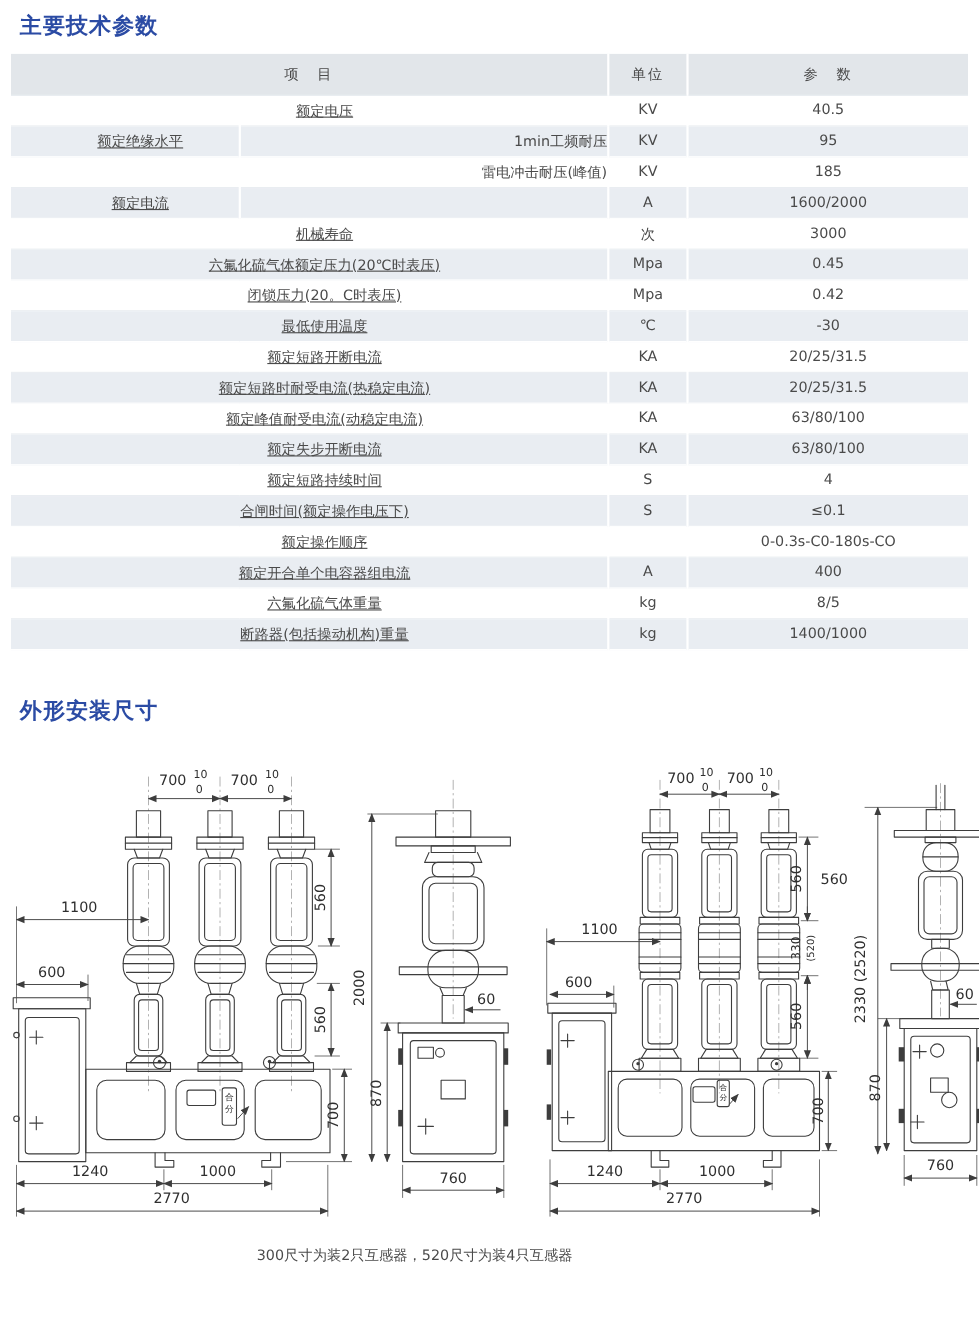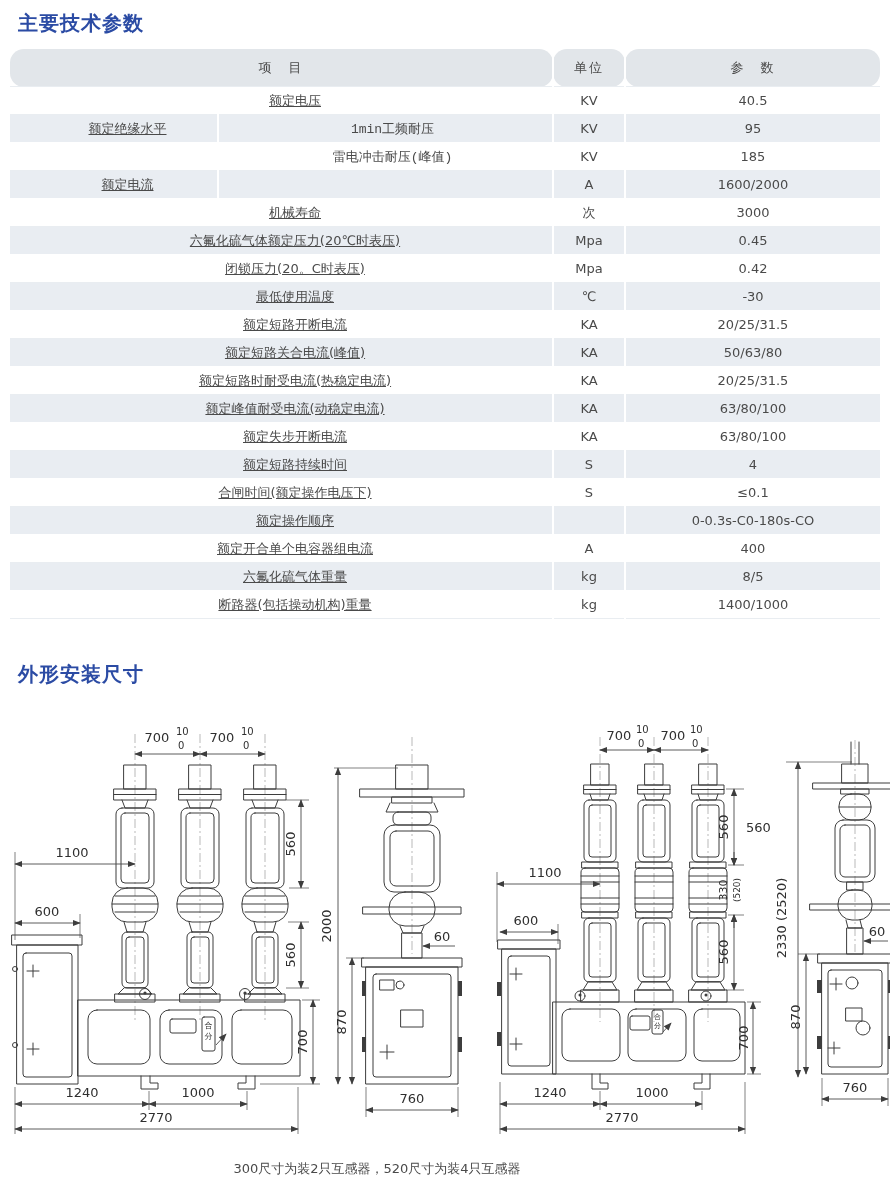--- a/index.html
+++ b/index.html
@@ -1,25 +1,25 @@
 <!DOCTYPE html>
 <html><head>
 <meta charset="utf-8">
 <style>
   html,body{margin:0;padding:0;background:#fff;}
   body{width:890px;height:1198px;overflow:hidden;font-family:"DejaVu Sans","Liberation Sans",sans-serif;}
   .sec-title{font-size:20px;font-weight:bold;color:#2b4ba4;margin:0;padding:10px 0 0 18px;letter-spacing:1px;}
   #spec-table{border-collapse:collapse;table-layout:fixed;width:870px;margin:12px 0 0 10px;font-size:13px;color:#4a4a4a;}
-  #spec-table th{height:35px;background:#e2e6ea;font-weight:normal;letter-spacing:2px;border-radius:14px;}
+  #spec-table th{height:35px;background:#e2e6ea;font-weight:normal;letter-spacing:2px;}
   #spec-table td{height:27px;padding:0;}
   #spec-table th,#spec-table td{border-right:2px solid #fff;border-bottom:1px solid #e9edf1;}
   #spec-table th:last-child,#spec-table td:last-child{border-right:none;}
   #spec-table tbody tr:nth-child(even) td{background:#e9edf2;border-bottom:1px solid #fff;}
   .c-item{text-align:center;padding-left:28px !important;text-decoration:underline;}
-  .c-sub{text-align:center;padding-left:14px !important;font-family:Liberation Mono, monospace;}
+  .c-sub{text-align:right;padding-left:14px !important;}
   .c-unit,.c-value,th{text-align:center;}
   #title2{padding-top:26px;margin-top:16px;}
   #drawing-wrap{margin-top:4px;}
   .caption{width:754px;text-align:center;font-size:13px;color:#4a4a4a;margin-top:6px;}
   
   .dr{fill:none;stroke:#3d3d3d;stroke-width:1;stroke-linejoin:round;stroke-linecap:round;}
   .fil{fill:#3d3d3d;stroke:none;}
   .cl{stroke:#8a8a8a;stroke-width:0.6;stroke-dasharray:9 3 2 3;fill:none;}
   .dim{stroke:#4a4a4a;stroke-width:0.9;fill:none;}
   .ext{stroke:#4a4a4a;stroke-width:0.7;fill:none;}
@@ -87,25 +87,20 @@
       </tr>
       <tr>
         <td colspan="2" class="c-item">最低使用温度</td>
         <td class="c-unit">℃</td>
         <td class="c-value">-30</td>
       </tr>
       <tr>
         <td colspan="2" class="c-item">额定短路开断电流</td>
         <td class="c-unit">KA</td>
         <td class="c-value">20/25/31.5</td>
-      </tr>
-      <tr>
-        <td colspan="2" class="c-item">额定短路关合电流(峰值)</td>
-        <td class="c-unit">KA</td>
-        <td class="c-value">50/63/80</td>
       </tr>
       <tr>
         <td colspan="2" class="c-item">额定短路时耐受电流(热稳定电流)</td>
         <td class="c-unit">KA</td>
         <td class="c-value">20/25/31.5</td>
       </tr>
       <tr>
         <td colspan="2" class="c-item">额定峰值耐受电流(动稳定电流)</td>
         <td class="c-unit">KA</td>
         <td class="c-value">63/80/100</td>

